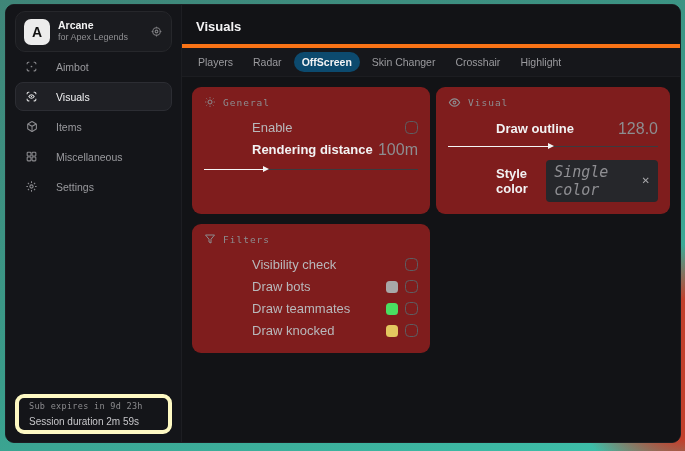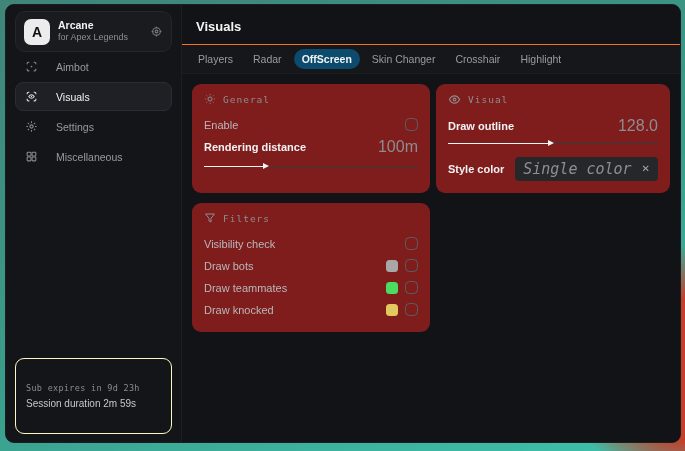--- a/index.html
+++ b/index.html
@@ -37,50 +37,50 @@
   .category { color:#6e6e72; font-size:8.5px; margin:14px 0 6px 9px; }
   .nav { display:flex; flex-direction:column; gap:1px; }
   .nav-item {
     display:flex; align-items:center; gap:18px; color:#9a9a9e; font-size:10.5px;
     padding:7px 9px; border-radius:8px; border:1px solid transparent; cursor:pointer;
   }
   .nav-item .ico { display:flex; color:#8a8a8e; }
   .nav-item.active { background:#1f2025; border-color:#2c2d33; color:#f1f1f3; }
   .nav-item.active .ico { color:#dcdcde; }
   .sidebar-footer {
-    margin-top:auto; border:1px solid #fef9c3; border-radius:9px; padding:24px 10px;
+    margin-top:auto; border:4px solid #fef9c3; border-radius:9px; padding:3px 10px;
   }
   .sub-line { font-family:"DejaVu Sans Mono", monospace; color:#8b8b8e; font-size:8.5px; letter-spacing:0.3px; }
   .sess-line { color:#c7c7ca; font-size:10px; margin-top:5px; }
   
   .main { flex:1; display:flex; flex-direction:column; background:#121316; }
   .main-title { color:#f4f4f5; font-size:13px; font-weight:bold; padding:14px 0 10px 14px; }
   .tabbar {
     background:#16171b; display:flex; align-items:center; gap:4px;
-    padding:4px 0 4px 8px; border-top:1px solid #f97316; border-bottom:1px solid #1c1d21;
+    padding:4px 0 4px 8px; border-top:4px solid #f97316; border-bottom:1px solid #1c1d21;
   }
   .tab {
     color:#9b9b9f; font-size:10.5px; padding:4px 8px; border-radius:10px; cursor:pointer; white-space:nowrap;
   }
   .tab.active { background:#0c4a6e; color:#f4f4f5; font-weight:bold; }
   .content {
     flex:1; padding:10px 10px 0 10px; display:grid;
     grid-template-columns:238px 1fr; gap:10px 6px; align-content:start;
   }
   .card { background:#7f1d1d; border-radius:9px; padding:9px 12px 12px 12px; }
   .card-head {
     display:flex; align-items:center; gap:7px; color:#8d8d90; margin-bottom:9px;
   }
   .card-head .ico { display:flex; color:#8d8d90; }
   .card-head .card-title {
     font-family:"DejaVu Sans Mono", monospace; font-size:9.5px; letter-spacing:1px;
   }
   .row { display:flex; align-items:center; justify-content:space-between; min-height:21px; }
   .row + .row { margin-top:1px; }
-  .row-label { color:#b8b8bb; font-size:11px; }
+  .row-label { color:#b8b8bb; font-size:13px;margin-left:48px; }
   .row-label.strong { color:#f2f2f3; font-weight:bold; }
   .row-value { color:#8d8d90; font-size:16px; }
   .right-group { display:flex; align-items:center; gap:7px; }
   .checkbox {
     width:13px; height:13px; border:1.5px solid #5d5d61; border-radius:4.5px;
     background:transparent; cursor:pointer;
   }
   .swatch { width:12px; height:12px; border-radius:3.5px; }
   .slider { position:relative; height:10px; margin-top:4px; cursor:pointer; }
   .slider .track { position:absolute; left:0; right:0; top:4.5px; height:1.5px; background:#3a3b3f; }
@@ -139,36 +139,45 @@
             <path d="M4 8V6a2 2 0 0 1 2-2h2M16 4h2a2 2 0 0 1 2 2v2M20 16v2a2 2 0 0 1-2 2h-2M8 20H6a2 2 0 0 1-2-2v-2"></path>
             <path d="M7 12c1.5-2.2 3.2-3.2 5-3.2s3.5 1 5 3.2c-1.5 2.2-3.2 3.2-5 3.2s-3.5-1-5-3.2z"></path>
             <circle cx="12" cy="12" r="1.2" fill="currentColor" stroke="none"></circle>
           </svg>
         </span>
         <span>Visuals</span>
       </div>
       <div class="nav-item">
         <span class="ico">
           <svg width="13" height="13" viewBox="0 0 24 24" fill="none" stroke="currentColor" stroke-width="2">
-            <circle cx="12" cy="12" r="3"></circle>
-            <path d="M12 2.5v3M12 18.5v3M2.5 12h3M18.5 12h3M5.3 5.3l2.1 2.1M16.6 16.6l2.1 2.1M18.7 5.3l-2.1 2.1M7.4 16.6l-2.1 2.1"></path>
-          </svg>
-        </span>
-        <span>Settings</span>
+            <path d="M21 8.5v7a2 2 0 0 1-1 1.73l-6 3.5a2 2 0 0 1-2 0l-6-3.5A2 2 0 0 1 5 15.5v-7a2 2 0 0 1 1-1.73l6-3.5a2 2 0 0 1 2 0l6 3.5a2 2 0 0 1 1 1.73z"></path>
+            <path d="M5.3 7.3 13 11.7l7.7-4.4M13 22V11.7"></path>
+          </svg>
+        </span>
+        <span>Items</span>
       </div>
       <div class="nav-item">
         <span class="ico">
           <svg width="13" height="13" viewBox="0 0 24 24" fill="none" stroke="currentColor" stroke-width="2">
             <rect x="4" y="4" width="7" height="7" rx="1.5"></rect>
             <rect x="13" y="4" width="7" height="7" rx="1.5"></rect>
             <rect x="4" y="13" width="7" height="7" rx="1.5"></rect>
             <rect x="13" y="13" width="7" height="7" rx="1.5"></rect>
           </svg>
         </span>
         <span>Miscellaneous</span>
+      </div>
+      <div class="nav-item">
+        <span class="ico">
+          <svg width="13" height="13" viewBox="0 0 24 24" fill="none" stroke="currentColor" stroke-width="2">
+            <circle cx="12" cy="12" r="3"></circle>
+            <path d="M12 2.5v3M12 18.5v3M2.5 12h3M18.5 12h3M5.3 5.3l2.1 2.1M16.6 16.6l2.1 2.1M18.7 5.3l-2.1 2.1M7.4 16.6l-2.1 2.1"></path>
+          </svg>
+        </span>
+        <span>Settings</span>
       </div>
     </div>
 
     <div class="sidebar-footer">
       <div class="sub-line">Sub expires in 9d 23h</div>
       <div class="sess-line">Session duration 2m 59s</div>
     </div>
   </div>
 
   <div class="main">

